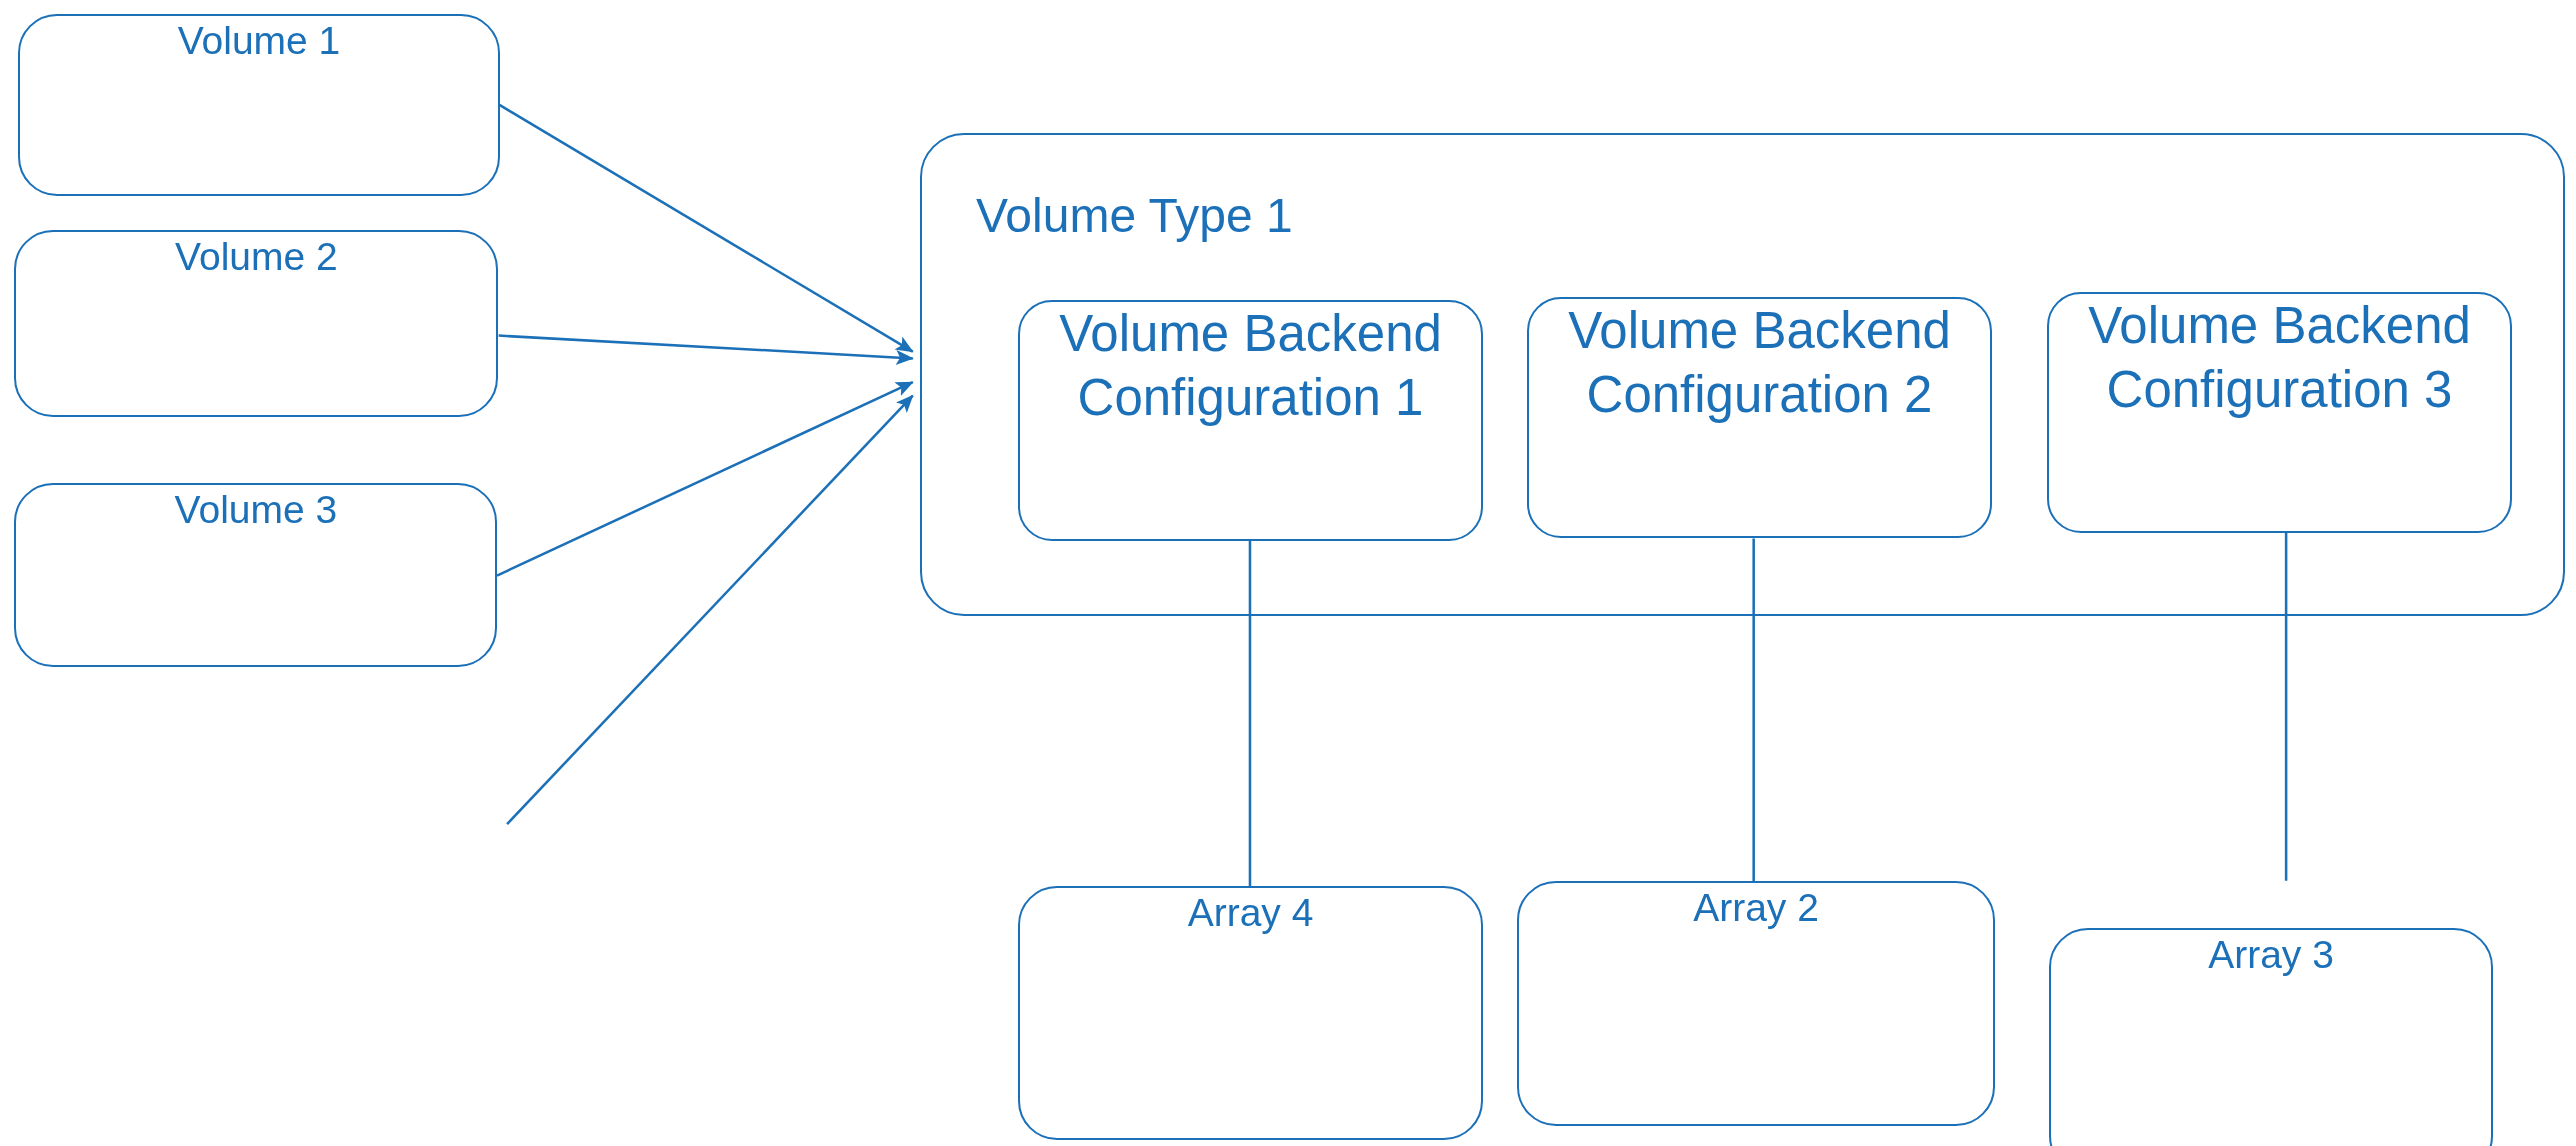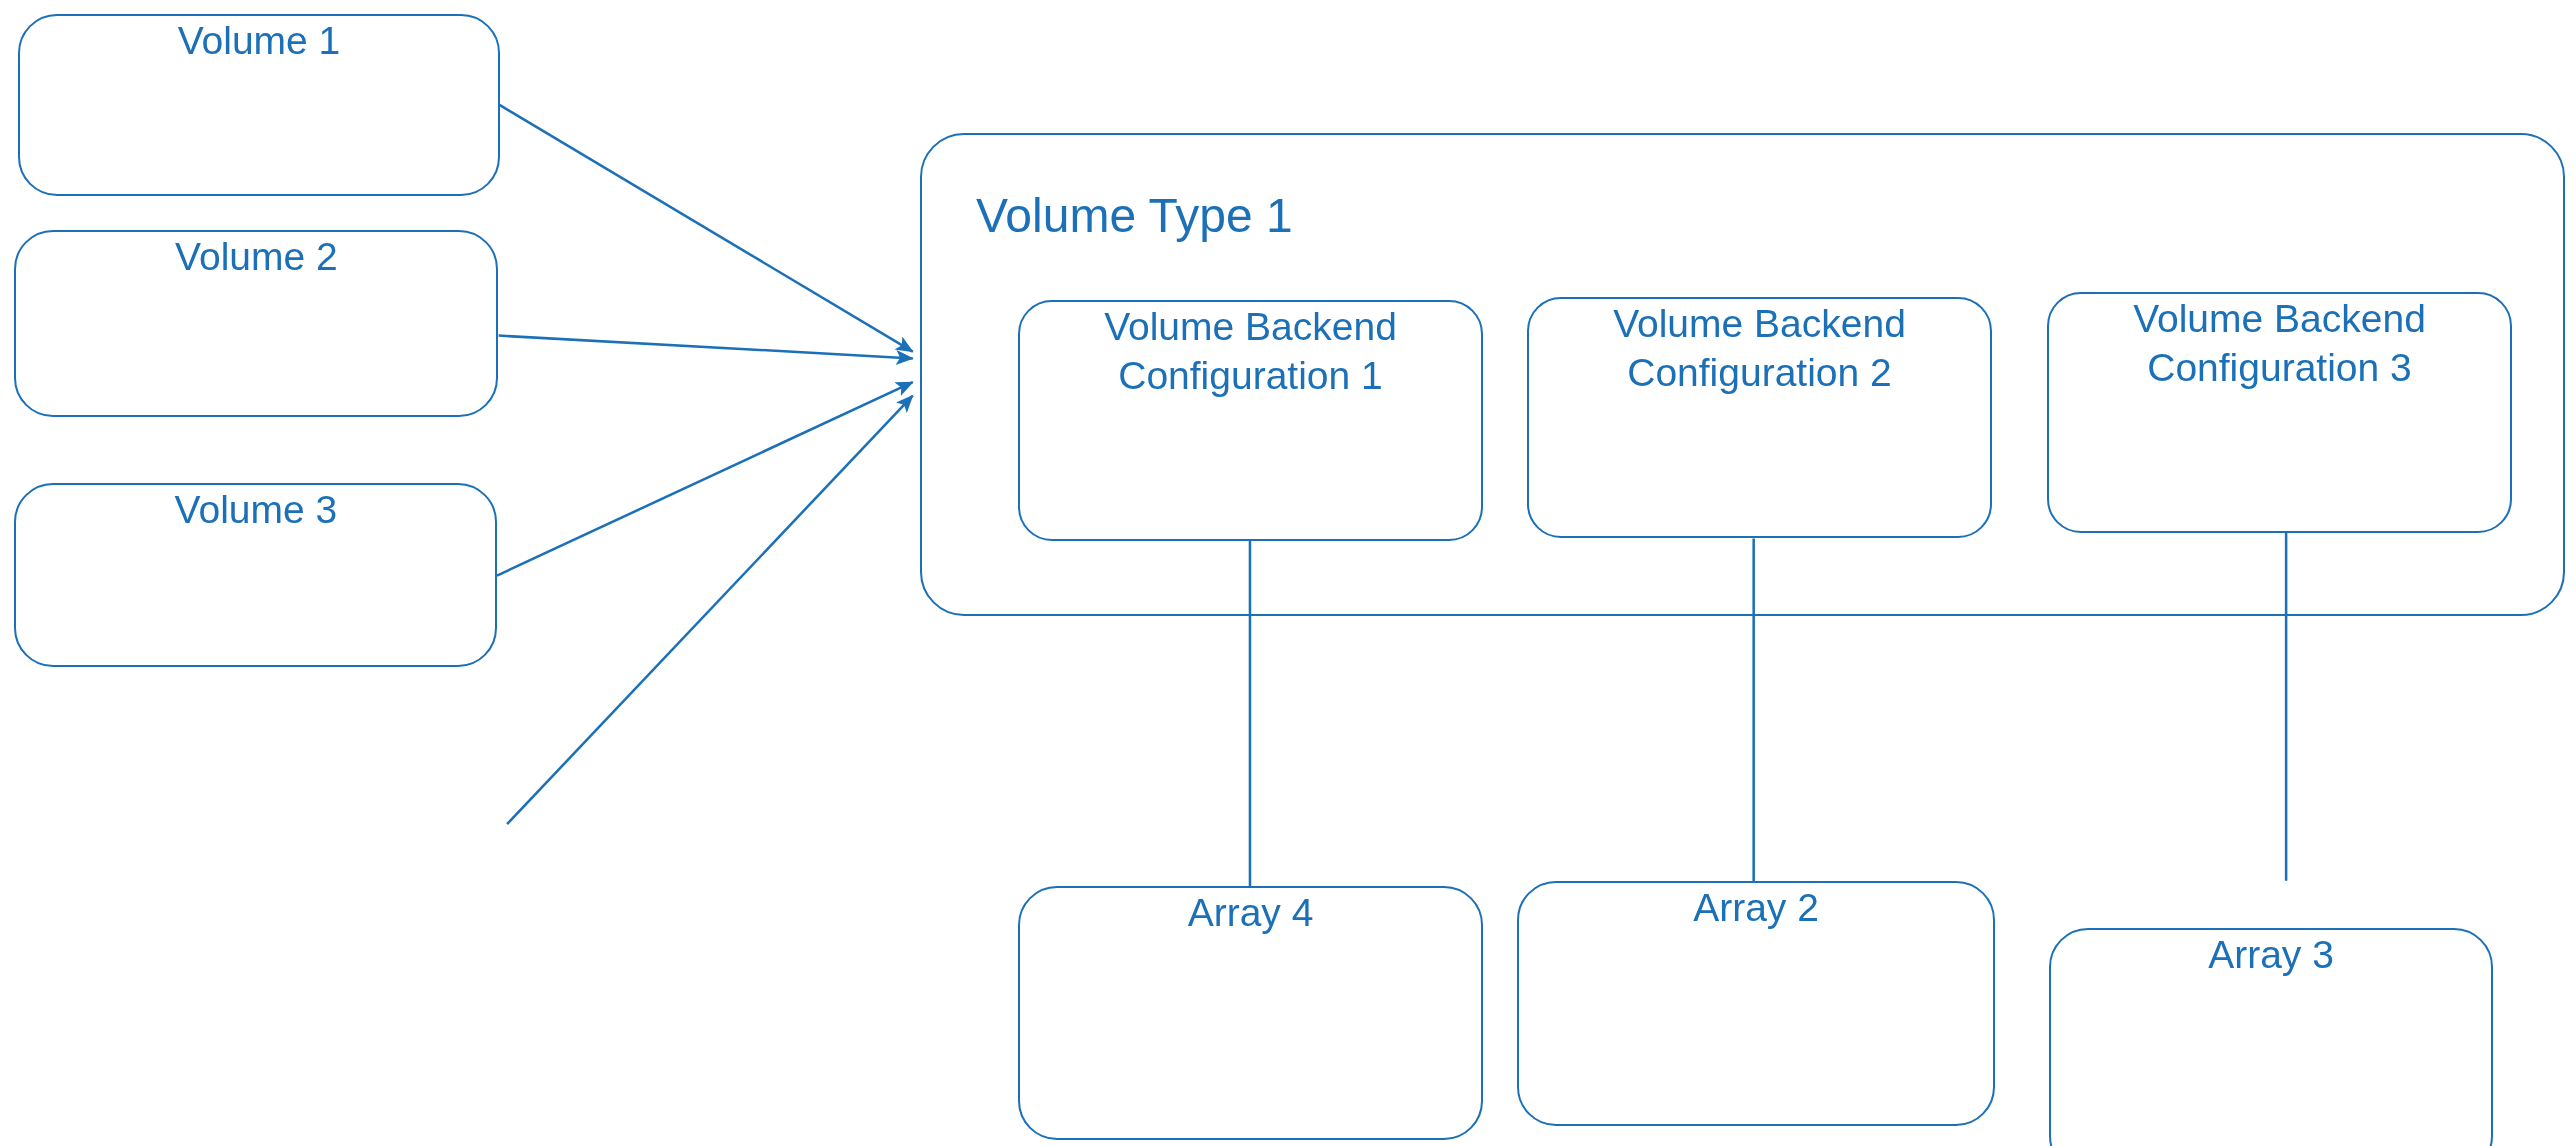--- a/index.html
+++ b/index.html
@@ -36,21 +36,21 @@
     text-align: center;
     color: #1B70B8;
     line-height: 1.26;
     white-space: pre-line;
     z-index: 2;
   }
   .node.volume {
     font-size: 39px;
   }
   .node.vbc {
-    font-size: 39px;
+    font-size: 51px;
     border-radius: 34px;
   }
   .node.array {
     font-size: 39px;
   }
   .group {
     position: absolute;
     box-sizing: border-box;
     border: 2.5px solid #1B70B8;
     border-radius: 44px;

